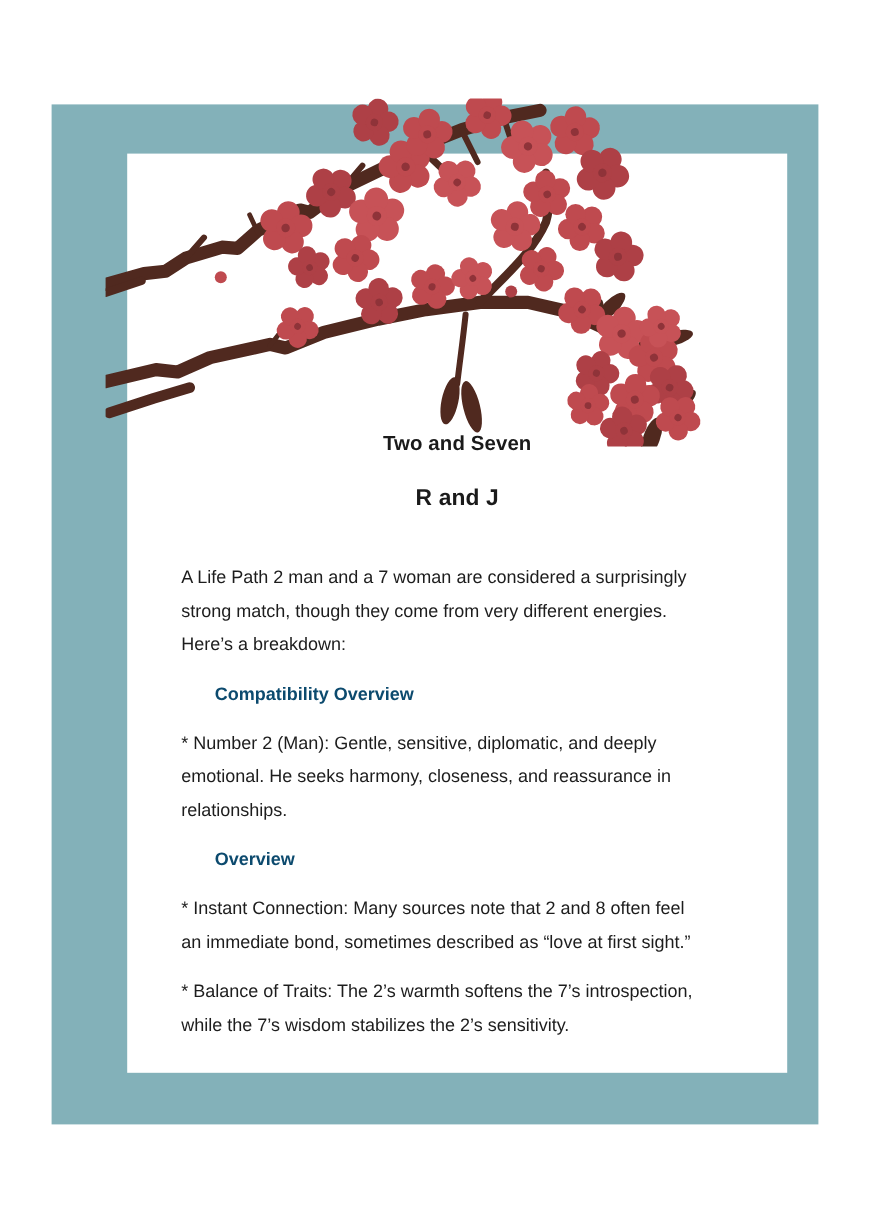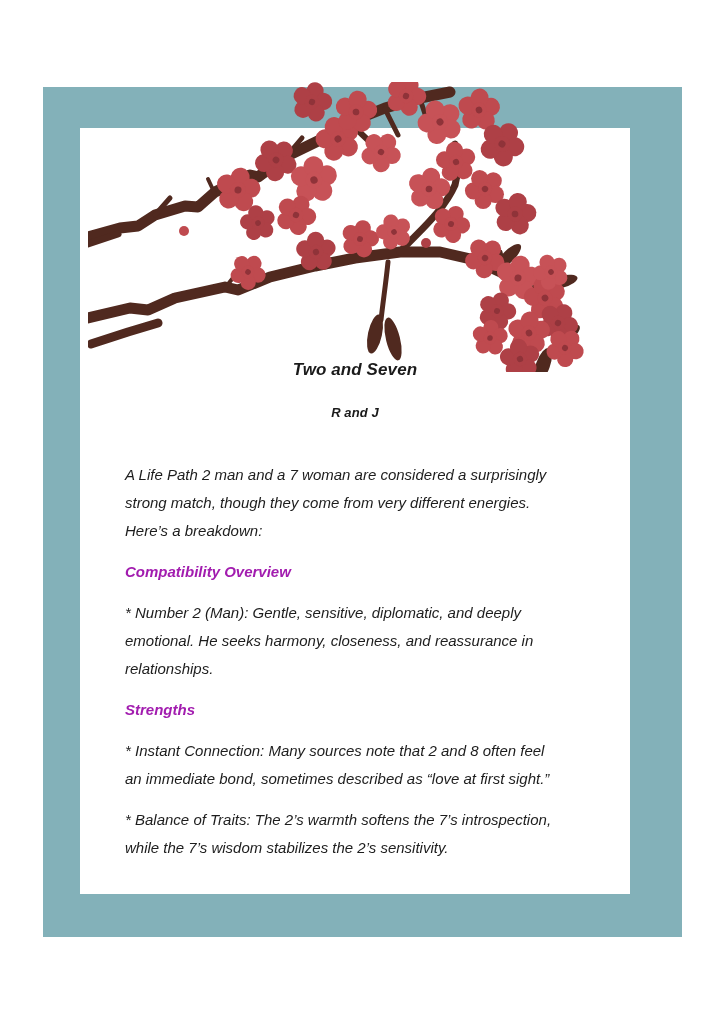--- a/index.html
+++ b/index.html
@@ -6,44 +6,44 @@
   body{
     width:724px;height:1024px;position:relative;background:#ffffff;
     font-family:"Liberation Sans","DejaVu Sans",sans-serif;
     overflow:hidden;
   }
   .frame{
     position:absolute;left:43px;top:87px;width:639px;height:850px;
     background:#83b1b9;z-index:1;
   }
   .panel{
-    position:absolute;left:80px;top:128px;width:550px;height:766px;
-    background:#ffffff;z-index:2;box-sizing:border-box;font-style:italic;
+    position:absolute;left:106px;top:128px;width:550px;height:766px;
+    background:#ffffff;z-index:2;box-sizing:border-box;
   }
   .blossom{
     position:absolute;left:88px;top:82px;width:500px;height:290px;
     z-index:3;pointer-events:none;
   }
   .title1{
     margin:232px 0 0 0;text-align:center;font-size:17px;font-weight:bold;
     color:#1a1a1a;letter-spacing:.1px;
   }
   .title2{
-    margin:25px 0 0 0;text-align:center;font-size:13px;font-weight:bold;
+    margin:25px 0 0 0;text-align:center;font-size:19px;font-weight:bold;
     color:#1a1a1a;letter-spacing:.1px;
   }
   .bodytext{
     margin:41px 25px 0 45px;width:480px;
     font-size:15px;line-height:28px;color:#1d1d1d;
   }
   .bodytext p{
     margin:0 0 13px 0;white-space:pre-line;
   }
   .bodytext p.sechead{
-    font-weight:bold;color:#a21caf;
+    font-weight:bold;color:#0c4a6e;margin-left:28px;
   }
 </style>
 </head>
 <body>
 
 <div>
 
   <div class="frame"></div>
 
   <div class="panel">
@@ -51,21 +51,21 @@
     <div class="title2">R and J</div>
 
     <div class="bodytext">
       <p>A Life Path 2 man and a 7 woman are considered a surprisingly
 strong match, though they come from very different energies.
 Here’s a breakdown:</p>
       <p class="sechead">Compatibility Overview</p>
       <p>* Number 2 (Man): Gentle, sensitive, diplomatic, and deeply
 emotional. He seeks harmony, closeness, and reassurance in
 relationships.</p>
-      <p class="sechead">Strengths</p>
+      <p class="sechead">Overview</p>
       <p>* Instant Connection: Many sources note that 2 and 8 often feel
 an immediate bond, sometimes described as “love at first sight.”</p>
       <p>* Balance of Traits: The 2’s warmth softens the 7’s introspection,
 while the 7’s wisdom stabilizes the 2’s sensitivity.</p>
     </div>
   </div>
 
   <svg class="blossom" viewBox="0 0 500 290" aria-hidden="true">
     <defs>
       <g id="fl">

